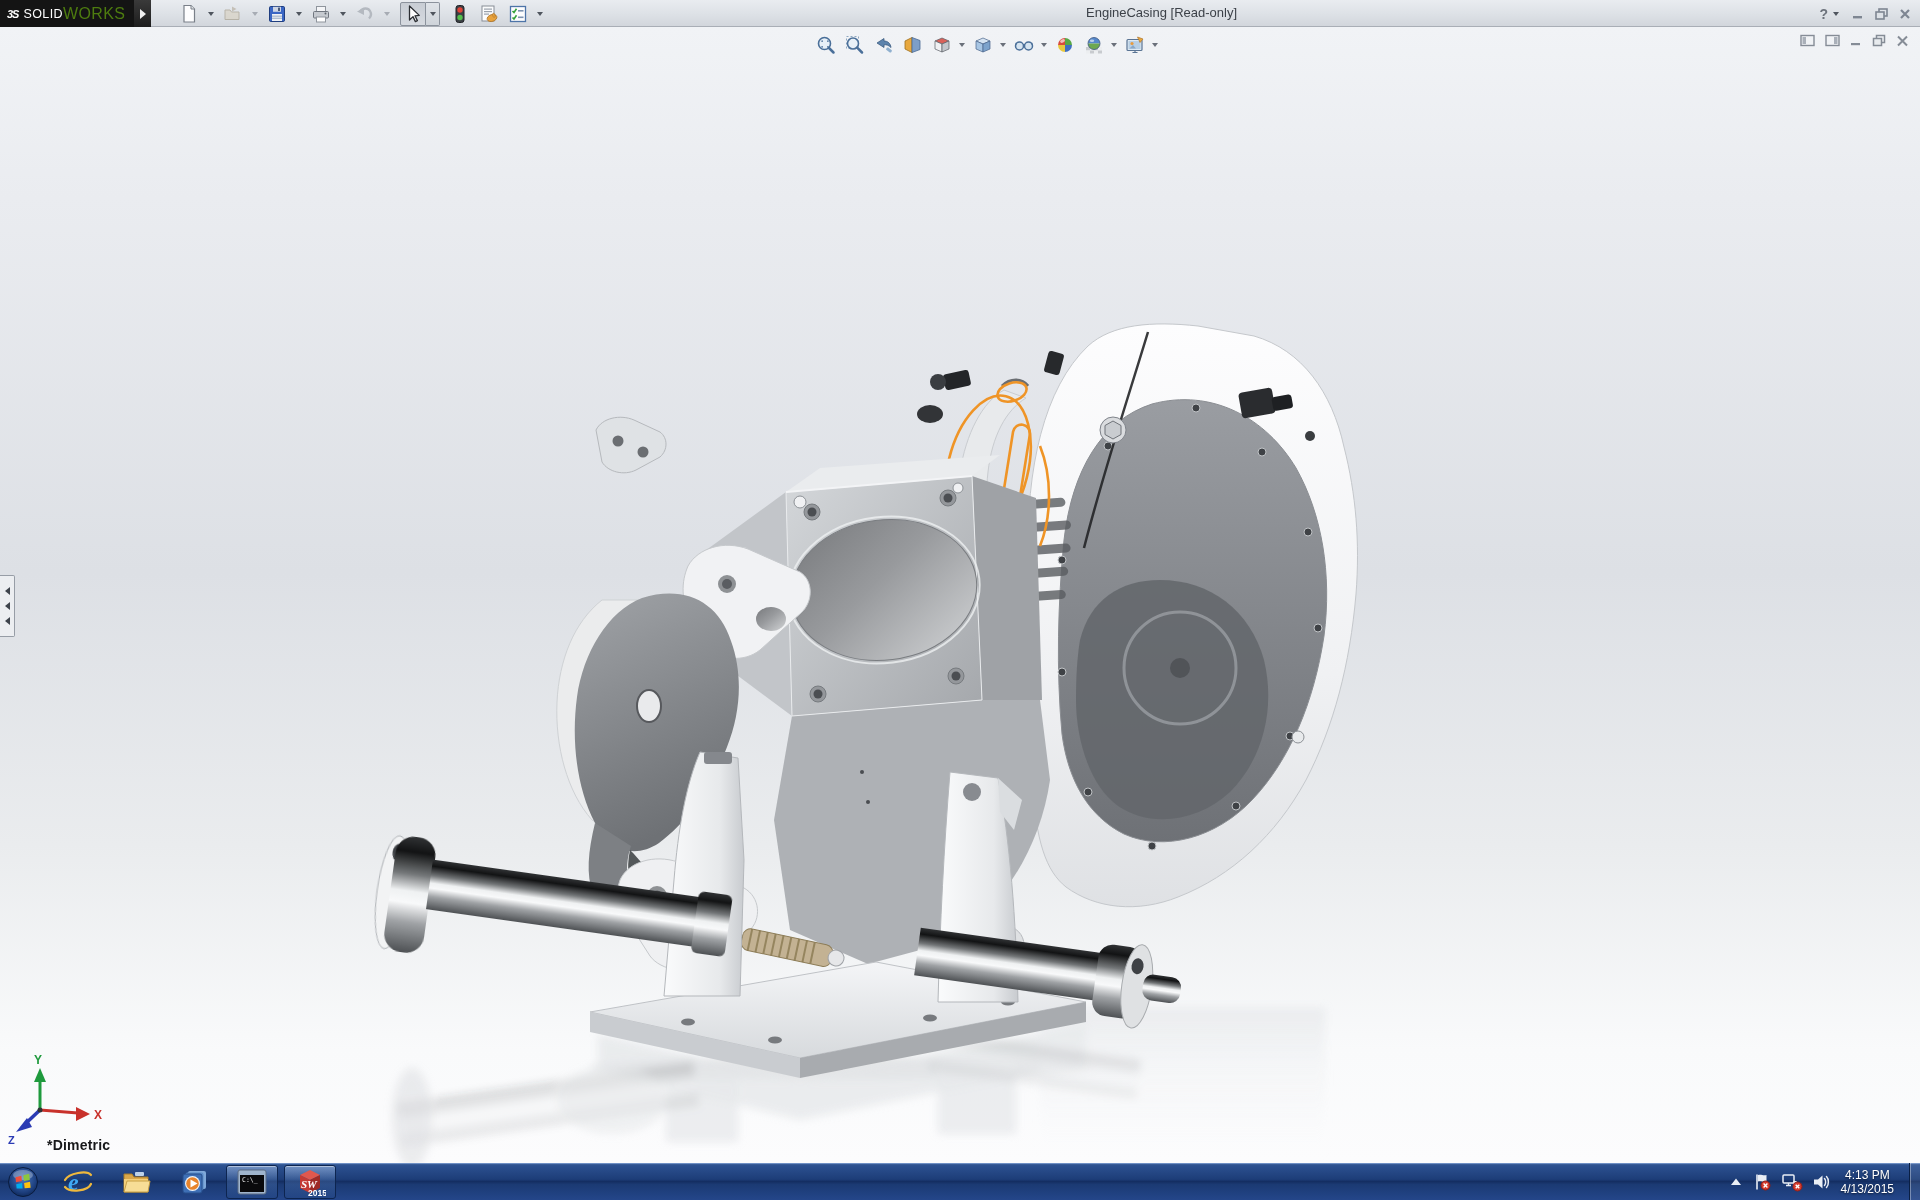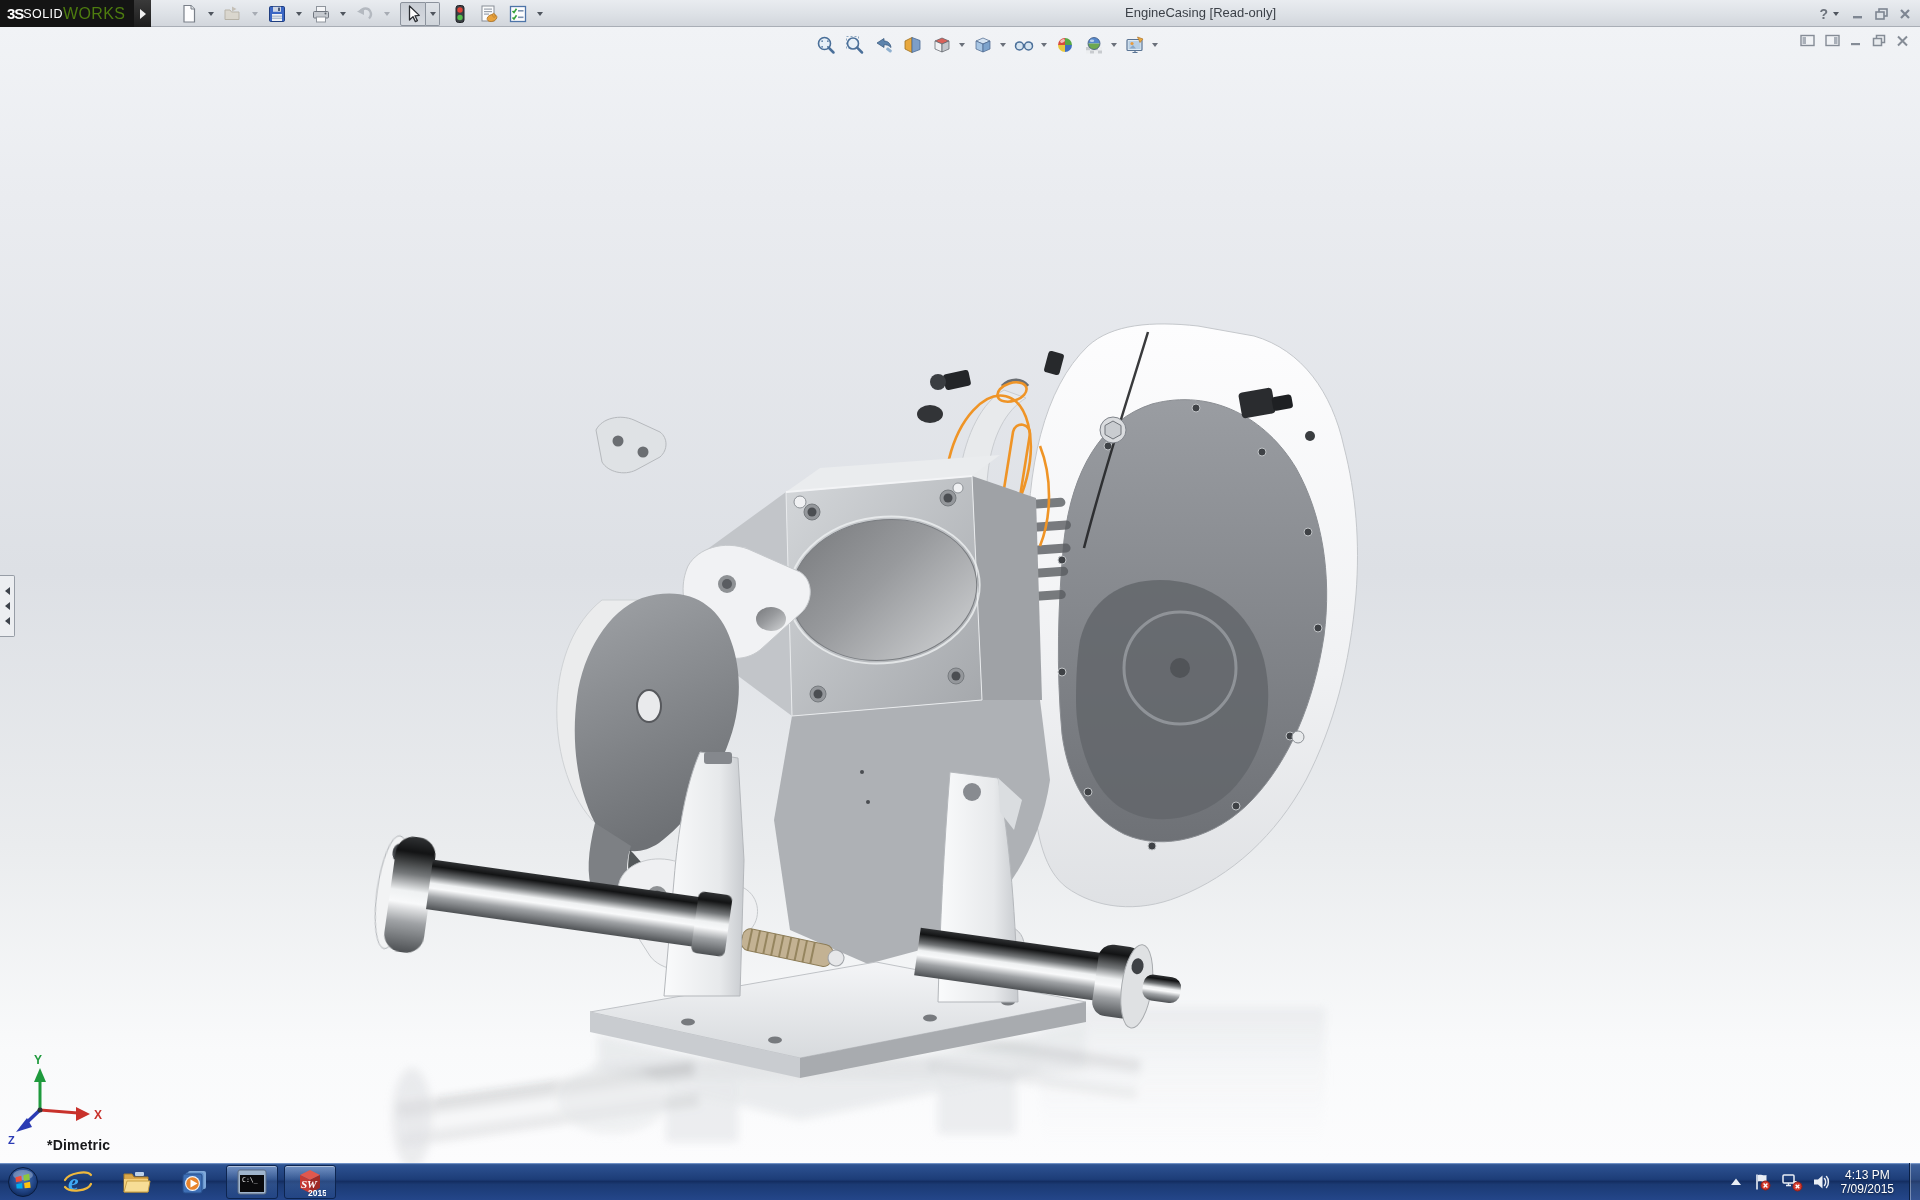--- a/index.html
+++ b/index.html
@@ -5,34 +5,34 @@
   html,body{margin:0;padding:0;width:1920px;height:1200px;overflow:hidden;
     font-family:"Liberation Sans",sans-serif;-webkit-font-smoothing:antialiased;}
   *{box-sizing:border-box;}
 
   
   .titlebar{position:absolute;top:0;left:0;width:1920px;height:27px;
     background:linear-gradient(180deg,#e9ecf0 0%,#dde1e6 55%,#d2d6dc 100%);
     border-bottom:1px solid #a9aeb6;z-index:50;}
   .sw-logo{position:absolute;left:0;top:0;width:134px;height:27px;background:#141414;
     color:#fff;display:flex;align-items:center;padding-left:7px;}
-  .sw-logo .mark{font-weight:bold;font-size:15px;letter-spacing:-1px;}
+  .sw-logo .mark{font-style:italic;font-weight:bold;font-size:11px;margin-right:5px;letter-spacing:-1px;}
   .sw-logo .bold{font-weight:normal;font-size:12.5px;letter-spacing:.4px;}
   .sw-logo .light{font-weight:normal;font-size:16px;letter-spacing:.4px;color:#4d7c0f;}
   .logo-flyout{position:absolute;left:134px;top:0;width:17px;height:27px;
     background:linear-gradient(180deg,#3a3a3a,#1d1d1d);display:flex;align-items:center;justify-content:center;cursor:pointer;}
   .logo-flyout .tri{width:0;height:0;border-top:5px solid transparent;border-bottom:5px solid transparent;border-left:6px solid #f0f0f0;}
   .tb-tools{position:absolute;left:176px;top:1px;height:25px;display:flex;align-items:center;gap:3px;}
   .tbtn{width:26px;height:24px;display:flex;align-items:center;justify-content:center;border:1px solid transparent;border-radius:2px;cursor:pointer;}
   .tbtn.pressed{background:linear-gradient(180deg,#c8cdd4,#d6dae0);border:1px solid #8b929c;}
   .dd{width:0;height:0;border-left:3.5px solid transparent;border-right:3.5px solid transparent;border-top:4px solid #4f555e;margin:0 3px;cursor:pointer;}
   .dd.dis{border-top-color:#a7acb4;}
   .dd-box{width:14px;height:24px;border:1px solid #8b929c;border-left:none;border-radius:0 2px 2px 0;
     display:flex;align-items:center;justify-content:center;background:linear-gradient(180deg,#dfe3e8,#cfd4da);cursor:pointer;}
-  .title-text{position:absolute;left:1125px;top:5px;font-size:13px;color:#3c4148;}
+  .title-text{position:absolute;left:1086px;top:5px;font-size:13px;color:#3c4148;}
   .win-ctrls{position:absolute;right:8px;top:0;height:27px;display:flex;align-items:center;gap:9px;}
   .help-glyph{font-size:14px;font-weight:bold;color:#6d737c;cursor:pointer;}
   .wc{cursor:pointer;display:flex;align-items:center;justify-content:center;}
 
   
   .viewport{position:absolute;top:27px;left:0;width:1920px;height:1136px;overflow:hidden;}
   .scene{position:absolute;top:0;left:0;width:100%;height:100%;}
 
   
   .headsup{position:absolute;left:812px;top:6px;display:flex;align-items:center;gap:2px;z-index:10;}
@@ -669,17 +669,17 @@
         </svg>
       </span>
     <span class="tray-icon">
       <svg width="20" height="20" viewBox="0 0 20 20">
         <polygon points="2,7.5 6,7.5 10.5,3.5 10.5,16.5 6,12.5 2,12.5" fill="#e9eef5"></polygon>
         <path d="M12.5 6.5 C14 8 14 12 12.5 13.5 M14.5 4.5 C17 7 17 13 14.5 15.5" fill="none" stroke="#e9eef5" stroke-width="1.5" stroke-linecap="round"></path>
         </svg>
       </span>
     <span class="clock">
       <div>4:13 PM</div>
-      <div>7/09/2015</div>
+      <div>4/13/2015</div>
     </span>
   </div>
   <div class="show-desktop"></div>
 </div>
 
 </body></html>

